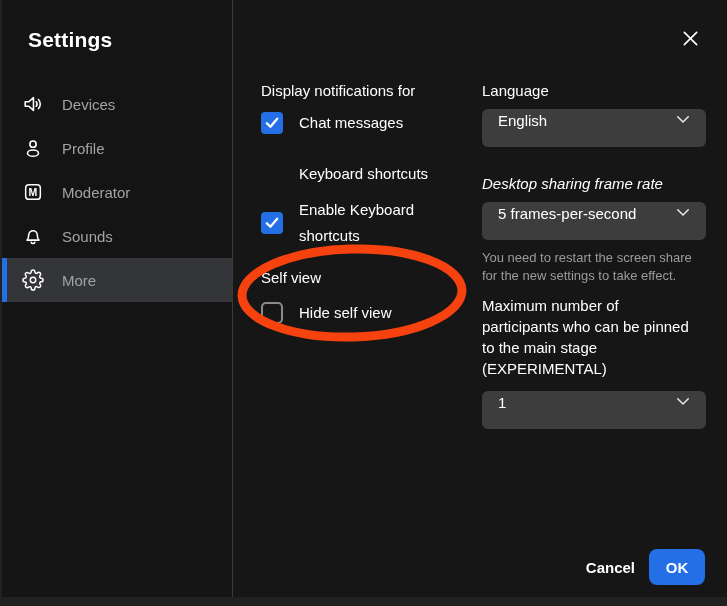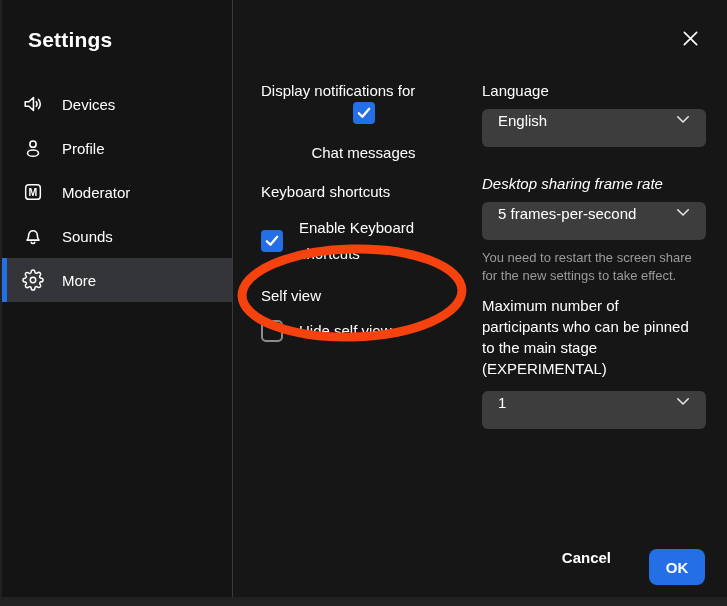--- a/index.html
+++ b/index.html
@@ -24,21 +24,21 @@
     margin: 28px 0 0 26px;
     font-size: 21px; line-height: 24px; font-weight: 700;
     color: #ffffff; letter-spacing: .2px;
   }
   .nav { margin-top: 30px; }
   .nav-item {
     position: relative;
     height: 44px;
     display: flex; align-items: center;
     padding-left: 20px; gap: 18px;
-    color: #ffffff; font-size: 15px; font-weight: 500;
+    color: #a3a3a3; font-size: 15px; font-weight: 500;
     cursor: pointer;
   }
   .nav-item.selected { background: var(--selected-item-bg, #333539); }
   .nav-item.selected::before {
     content: ""; position: absolute; left: 0; top: 0; bottom: 0;
     width: 5px; background: var(--accent, #246fe5);
   }
   .nav-icon { width: 22px; height: 22px; flex: none; display: flex; align-items: center; justify-content: center; }
   .nav-icon svg { display: block; }
   
@@ -53,29 +53,29 @@
   .col-mid { left: 28px; width: 205px; }
   .col-right { left: 249px; width: 224px; }
   .field-label {
     font-size: 15px; line-height: 18px; font-weight: 500; color: #ffffff;
   }
   .col-mid .field-label { white-space: nowrap; }
   
   .check-row {
     display: flex; align-items: center; gap: 16px; cursor: pointer;
   }
-  .check-row.mt1 { margin-top: 2px; flex-direction: column; }
+  .check-row.mt1 { margin-top: 10px; }
   .cb {
     width: 22px; height: 22px; flex: none; border-radius: 4px;
     display: flex; align-items: center; justify-content: center;
   }
   .cb.on { background: var(--accent, #246fe5); }
   .cb.off { background: transparent; border: 2px solid #8b8b8b; border-radius: 5px; }
   .check-label { font-size: 15px; line-height: 26px; font-weight: 400; color: #ffffff; }
-  .gap-section { margin-top: 17px; }
+  .gap-section { margin-top: 29px; text-align: center; }
   .gap-row { margin-top: 14px; }
   .gap-selfview { margin-top: 20px; }
   .gap-selfrow { margin-top: 13px; text-align: right; }
   
   .select {
     margin-top: 9px; height: 38px;
     background: var(--select-bg, #3d3d3d);
     border: none; border-radius: 6px;
     width: 100%;
     display: flex; align-items: center; justify-content: space-between;
@@ -89,21 +89,21 @@
     font-size: 13px; line-height: 17.5px; color: #9b9b9b; font-weight: 400;
   }
   .max-label {
     margin-top: 11px; width: 212px;
     font-size: 15px; line-height: 21px; font-weight: 500; color: #ffffff;
   }
   .select.mt-max { margin-top: 12px; }
   
   .footer {
     position: absolute; right: 22px; bottom: 12px;
-    display: flex; align-items: flex-start; gap: 38px;
+    display: flex; align-items: center; gap: 14px;
   }
   .btn-text {
     background: transparent; border: none; cursor: pointer;
     color: #ffffff; font-size: 15px; font-weight: 700;
     font-family: inherit;
   }
   .btn-primary {
     min-width: 56px; height: 36px; padding: 0 14px;
     background: var(--accent, #246fe5);
     border: none; border-radius: 8px; cursor: pointer;

